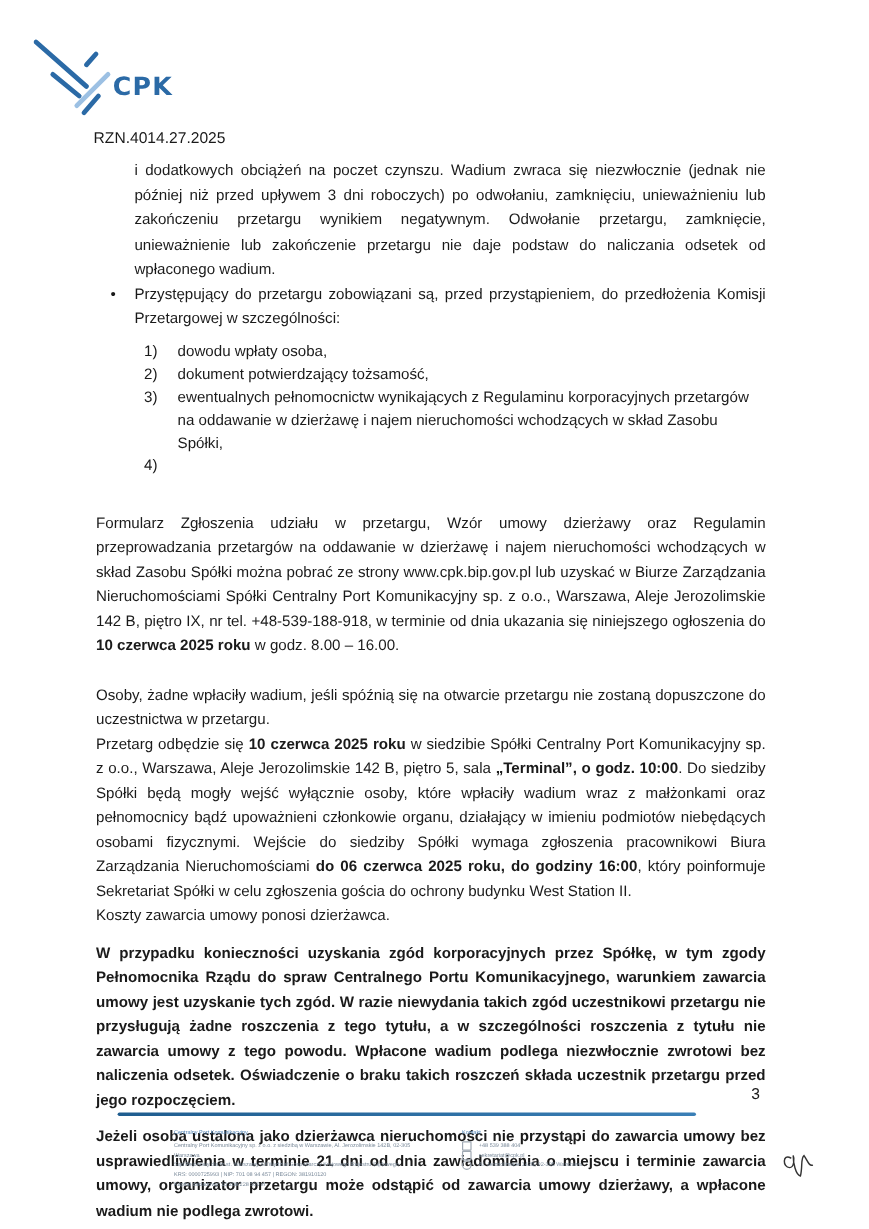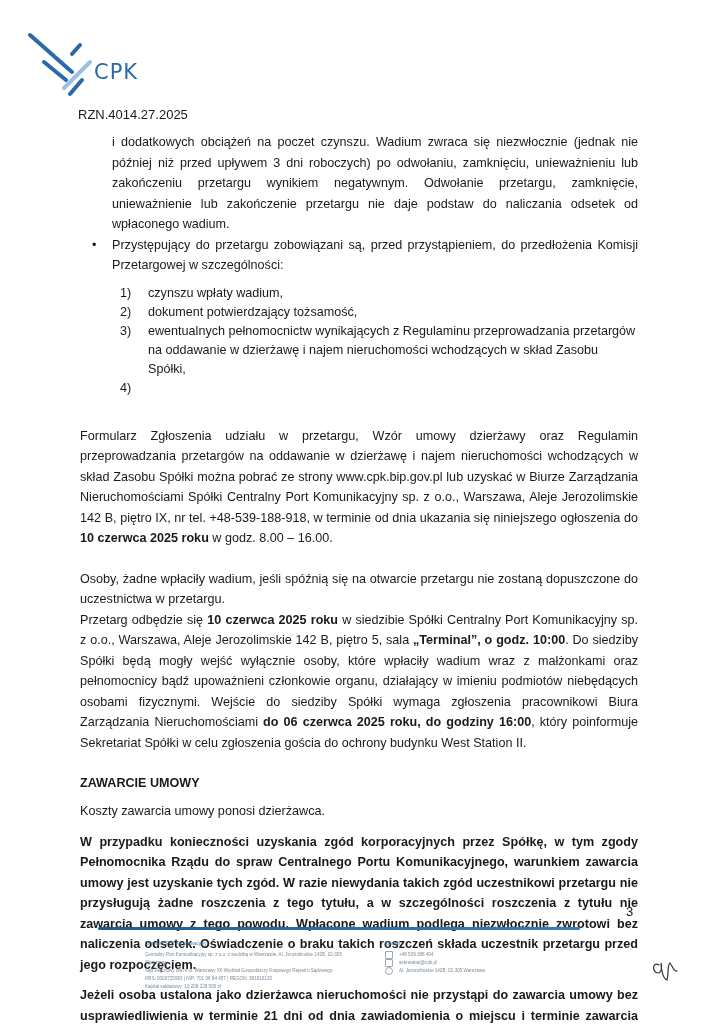--- a/index.html
+++ b/index.html
@@ -1,19 +1,19 @@
 <!DOCTYPE html>
 <html><head>
 <meta charset="utf-8">
 <style>
   html, body { margin: 0; padding: 0; background: #ffffff; }
   body { width: 724px; height: 1024px; position: relative; overflow: hidden;
          font-family: "Liberation Sans", sans-serif; color: #1a1a1a; }
   .logo { position: absolute; left: 28px; top: 32px; width: 120px; height: 70px; }
-  .logo-text { position: absolute; left: 94px; top: 60px; font-size: 21px; font-weight: normal;
+  .logo-text { position: absolute; left: 94px; top: 60px; font-size: 21px; font-weight: bold;
                color: #2b6aa6; letter-spacing: 1px; font-family: "DejaVu Sans", sans-serif; }
   .ref { position: absolute; left: 78px; top: 107px; font-size: 13px; color: #1a1a1a; }
   .content { position: absolute; left: 80px; top: 132px; width: 558px; font-size: 12.6px;
              line-height: 20.5px; text-align: justify; }
   .indent { padding-left: 32px; }
   p { margin: 0; }
   .bullet { display: flex; padding-left: 12px; }
   .bullet .dot { width: 20px; flex: none; }
   ol.items { list-style: none; margin: 8px 0 0 0; padding: 0 0 0 40px; line-height: 19px; }
   ol.items li { display: flex; text-align: left; }
@@ -51,42 +51,41 @@
 
 <div class="content">
   <p class="indent">i dodatkowych obciążeń na poczet czynszu. Wadium zwraca się niezwłocznie (jednak nie później niż przed upływem 3 dni roboczych) po odwołaniu, zamknięciu, unieważnieniu lub zakończeniu przetargu wynikiem negatywnym. Odwołanie przetargu, zamknięcie, unieważnienie lub zakończenie przetargu nie daje podstaw do naliczania odsetek od wpłaconego wadium.</p>
   <div class="bullet">
     <span class="dot">•</span>
     <span>Przystępujący do przetargu zobowiązani są, przed przystąpieniem, do przedłożenia Komisji Przetargowej w szczególności:</span>
   </div>
   <ol class="items">
     <li>
         <span class="num">1)</span>
-        <span>czynszu wpłaty wadium,</span>
+        <span>dowodu wpłaty osoba,</span>
       </li>
     <li>
         <span class="num">2)</span>
         <span>dokument potwierdzający tożsamość,</span>
       </li>
     <li>
         <span class="num">3)</span>
-        <span>ewentualnych pełnomocnictw wynikających z Regulaminu przeprowadzania przetargów na oddawanie w dzierżawę i najem nieruchomości wchodzących w skład Zasobu Spółki,</span>
+        <span>ewentualnych pełnomocnictw wynikających z Regulaminu korporacyjnych przetargów na oddawanie w dzierżawę i najem nieruchomości wchodzących w skład Zasobu Spółki,</span>
       </li>
     <li>
         <span class="num">4)</span>
       </li>
   </ol>
 
   <p class="para" style="margin-top:28px"><span>Formularz Zgłoszenia udziału w przetargu, Wzór umowy dzierżawy oraz Regulamin przeprowadzania przetargów na oddawanie w dzierżawę i najem nieruchomości wchodzących w skład Zasobu Spółki można pobrać ze strony www.cpk.bip.gov.pl lub uzyskać w Biurze Zarządzania Nieruchomościami Spółki Centralny Port Komunikacyjny sp. z o.o., Warszawa, Aleje Jerozolimskie 142 B, piętro IX, nr tel. +48-539-188-918, w terminie od dnia ukazania się niniejszego ogłoszenia do </span><b>10 czerwca 2025 roku</b><span> w godz. 8.00 – 16.00.</span></p>
 
   <p class="para">Osoby, żadne wpłaciły wadium, jeśli spóźnią się na otwarcie przetargu nie zostaną dopuszczone do uczestnictwa w przetargu.</p>
 
   <p><span>Przetarg odbędzie się </span><b>10 czerwca 2025 roku</b><span> w siedzibie Spółki Centralny Port Komunikacyjny sp. z o.o., Warszawa, Aleje Jerozolimskie 142 B, piętro 5, sala </span><b>„Terminal”, o godz. 10:00</b><span>. Do siedziby Spółki będą mogły wejść wyłącznie osoby, które wpłaciły wadium wraz z małżonkami oraz pełnomocnicy bądź upoważnieni członkowie organu, działający w imieniu podmiotów niebędących osobami fizycznymi. Wejście do siedziby Spółki wymaga zgłoszenia pracownikowi Biura Zarządzania Nieruchomościami </span><b>do 06 czerwca 2025 roku, do godziny 16:00</b><span>, który poinformuje Sekretariat Spółki w celu zgłoszenia gościa do ochrony budynku West Station II.</span></p>
 
-  <h2>ZAWARCIE UMOWY</h2>
   <p>Koszty zawarcia umowy ponosi dzierżawca.</p>
   <p class="para-s">W przypadku konieczności uzyskania zgód korporacyjnych przez Spółkę, w tym zgody Pełnomocnika Rządu do spraw Centralnego Portu Komunikacyjnego, warunkiem zawarcia umowy jest uzyskanie tych zgód. W razie niewydania takich zgód uczestnikowi przetargu nie przysługują żadne roszczenia z tego tytułu, a w szczególności roszczenia z tytułu nie zawarcia umowy z tego powodu. Wpłacone wadium podlega niezwłocznie zwrotowi bez naliczenia odsetek. Oświadczenie o braku takich roszczeń składa uczestnik przetargu przed jego rozpoczęciem.</p>
   <p class="para-s">Jeżeli osoba ustalona jako dzierżawca nieruchomości nie przystąpi do zawarcia umowy bez usprawiedliwienia w terminie 21 dni od dnia zawiadomienia o miejscu i terminie zawarcia umowy, organizator przetargu może odstąpić od zawarcia umowy dzierżawy, a wpłacone wadium nie podlega zwrotowi.</p>
 </div>
 
 <div class="page-num">3</div>
 <div class="footer-line"></div>
 
 <div class="footer left">
   <div class="head">Centralny Port Komunikacyjny</div>

